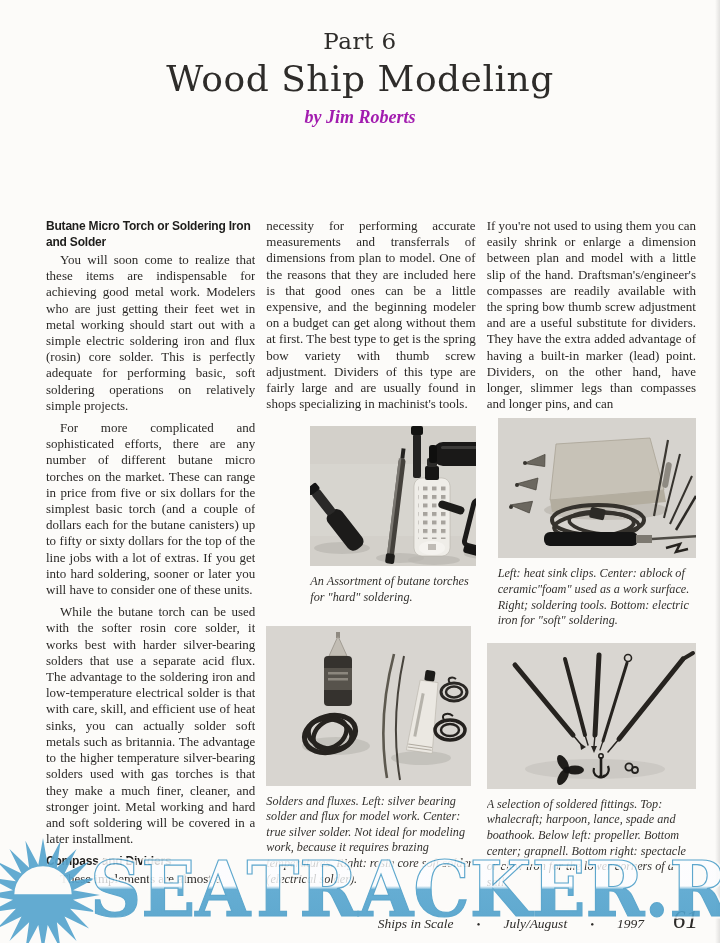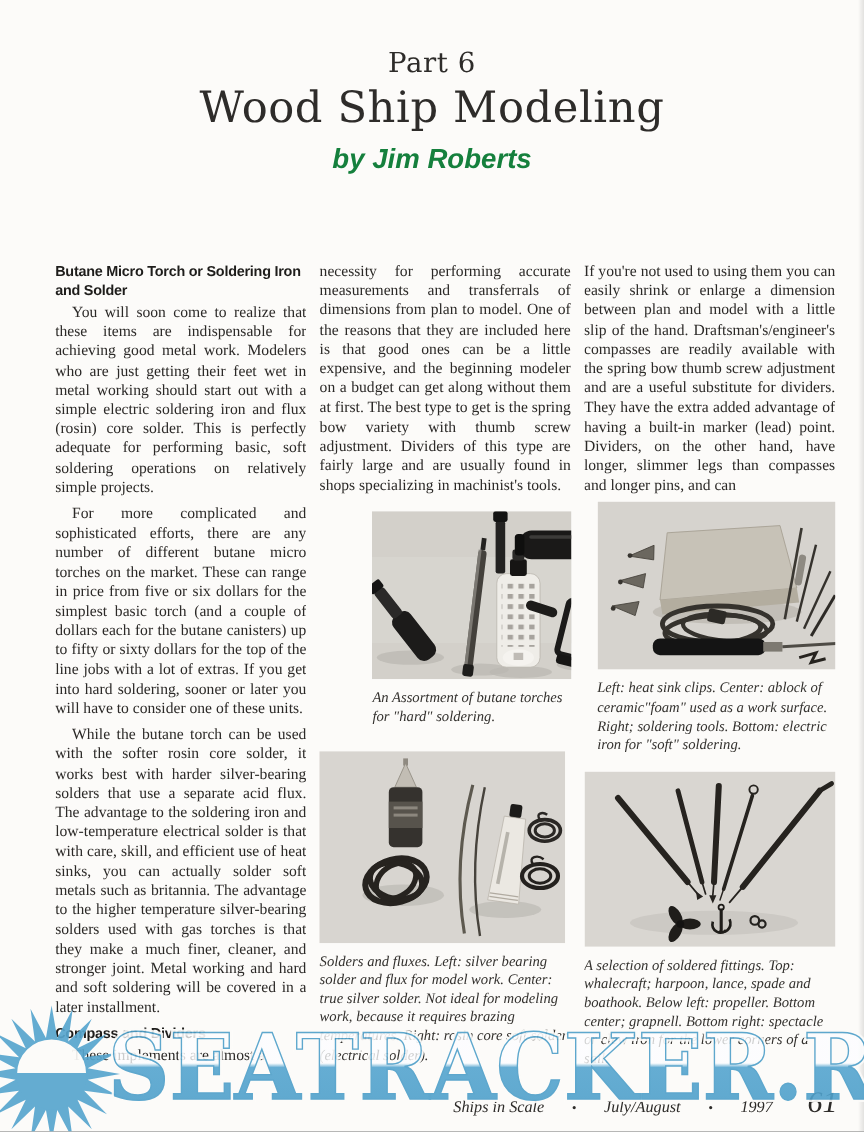--- a/index.html
+++ b/index.html
@@ -4,26 +4,26 @@
 <style>
   html,body{margin:0;padding:0;background:#888;}
   .page{
     position:relative;width:720px;height:943px;margin:0 auto;
     background:#fcfbf9;overflow:hidden;
     font-family:"Liberation Serif",serif;color:#2b2927;
   }
   .page-edge-right{position:absolute;top:0;right:0;width:5px;height:100%;
     background:linear-gradient(to right,rgba(0,0,0,0),rgba(0,0,0,0.10));}
   
-  .header{position:absolute;top:28px;left:0;width:100%;text-align:center;margin-top:12px;}
+  .header{position:absolute;top:28px;left:0;width:100%;text-align:center;}
   .part{font-family:"DejaVu Serif",serif;font-size:23px;color:#2e2c2a;letter-spacing:.5px;}
   .title{font-family:"DejaVu Serif",serif;font-size:36px;line-height:41px;color:#2e2c2a;
     font-weight:500;letter-spacing:.5px;margin-top:4px;}
-  .byline{font-family:Liberation Sans, sans-serif;font-style:italic;font-weight:bold;
-    font-size:23px;color:#15803d;margin-top:8px;}
+  .byline{font-family:Liberation Serif, serif;font-style:italic;font-weight:bold;
+    font-size:18px;color:#a21caf;margin-top:8px;}
   
   .columns{position:absolute;top:218px;left:46px;width:650px;display:flex;gap:11px;}
   .col{flex:1;height:700px;overflow:hidden;}
   .col p{margin:0 0 6px;font-size:13px;line-height:16.2px;text-align:justify;}
   .col p.indent{text-indent:14px;}
   .subhead{font-family:"Liberation Sans",sans-serif;font-weight:bold;font-size:12px;
     line-height:16px;color:#1e1d1b;letter-spacing:-.2px;margin:0 0 2px;}
   .subhead2{margin-top:2px;}
   figure{margin:0;}
   figure svg{display:block;}

